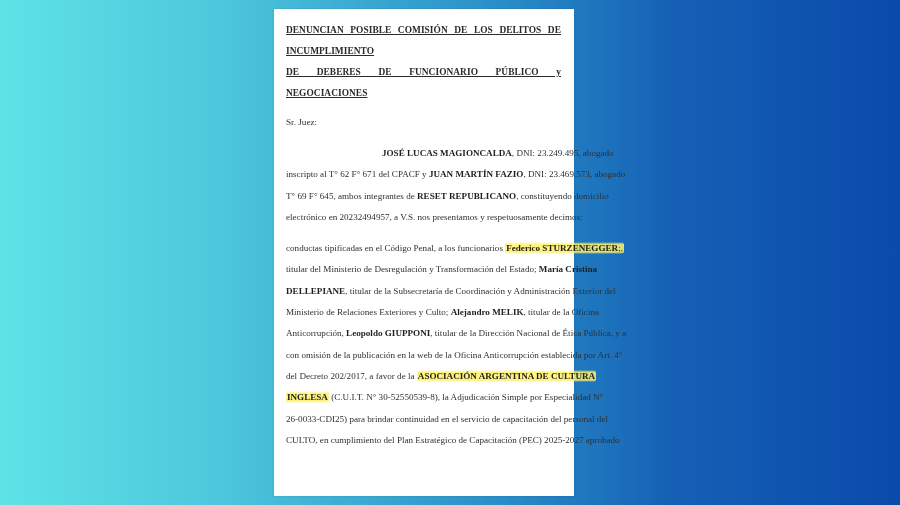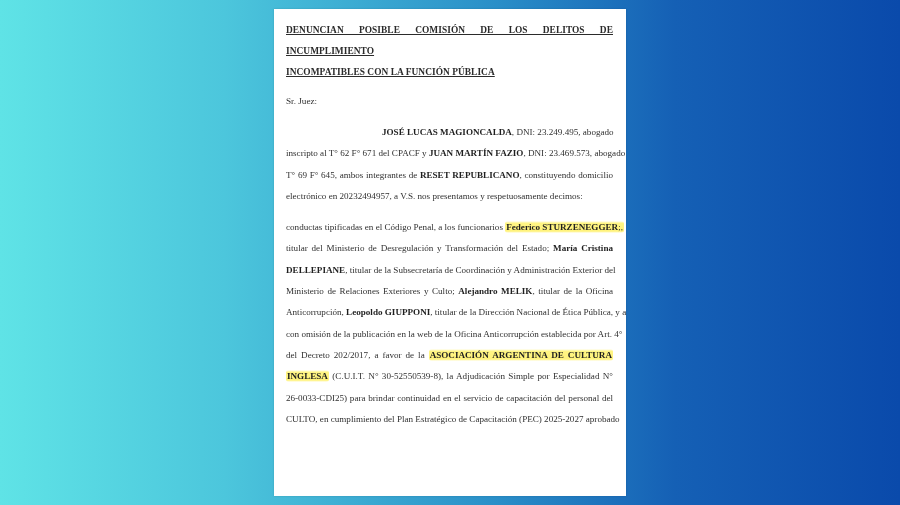--- a/index.html
+++ b/index.html
@@ -5,21 +5,21 @@
   * { margin: 0; padding: 0; box-sizing: border-box; }
   html, body { width: 900px; height: 505px; overflow: hidden; }
   body {
     background: linear-gradient(90deg, #5fe3e6 0%, #4cc6dc 25%, #2a8fc8 55%, #1560b5 75%, #0a4aab 100%);
     font-family: "Liberation Serif", "DejaVu Serif", serif;
     position: relative;
   }
   .paper {
     position: absolute;
     left: 274px; top: 9px;
-    width: 352px; height: 487px;
+    width: 300px; height: 487px;
     background: #ffffff;
     padding: 11px 13px 0 12px;
     color: #2a2a2a;
     box-shadow: 0 0 2px rgba(0,0,0,0.15);
   }
   .title {
     font-weight: bold;
     font-size: 9.4px;
     line-height: 21px;
     text-decoration: underline;
@@ -54,21 +54,21 @@
     padding: 1px 1px;
   }
 </style>
 </head>
 <body>
 
 <div class="paper">
 
   <div class="title">
     <span class="jl">DENUNCIAN POSIBLE COMISIÓN DE LOS DELITOS DE INCUMPLIMIENTO</span>
-    <span>INCOMPATIBLES CON LA FUNCIÓN PÚBLICA</span>
+    <span class="jl">DE DEBERES DE FUNCIONARIO PÚBLICO y NEGOCIACIONES</span>
   </div>
 
   <div class="salute">Sr. Juez:</div>
 
   <div class="para p1">
     <span class="line indent"><b>JOSÉ LUCAS MAGIONCALDA</b><span>, DNI: 23.249.495, abogado</span></span>
     <span class="line"><span>inscripto al T° 62 F° 671 del CPACF y </span><b>JUAN MARTÍN FAZIO</b><span>, DNI: 23.469.573, abogado</span></span>
     <span class="line"><span>T° 69 F° 645, ambos integrantes de </span><b>RESET REPUBLICANO</b><span>, constituyendo domicilio</span></span>
     <span class="line last">electrónico en 20232494957, a V.S. nos presentamos y respetuosamente decimos:</span>
   </div>

